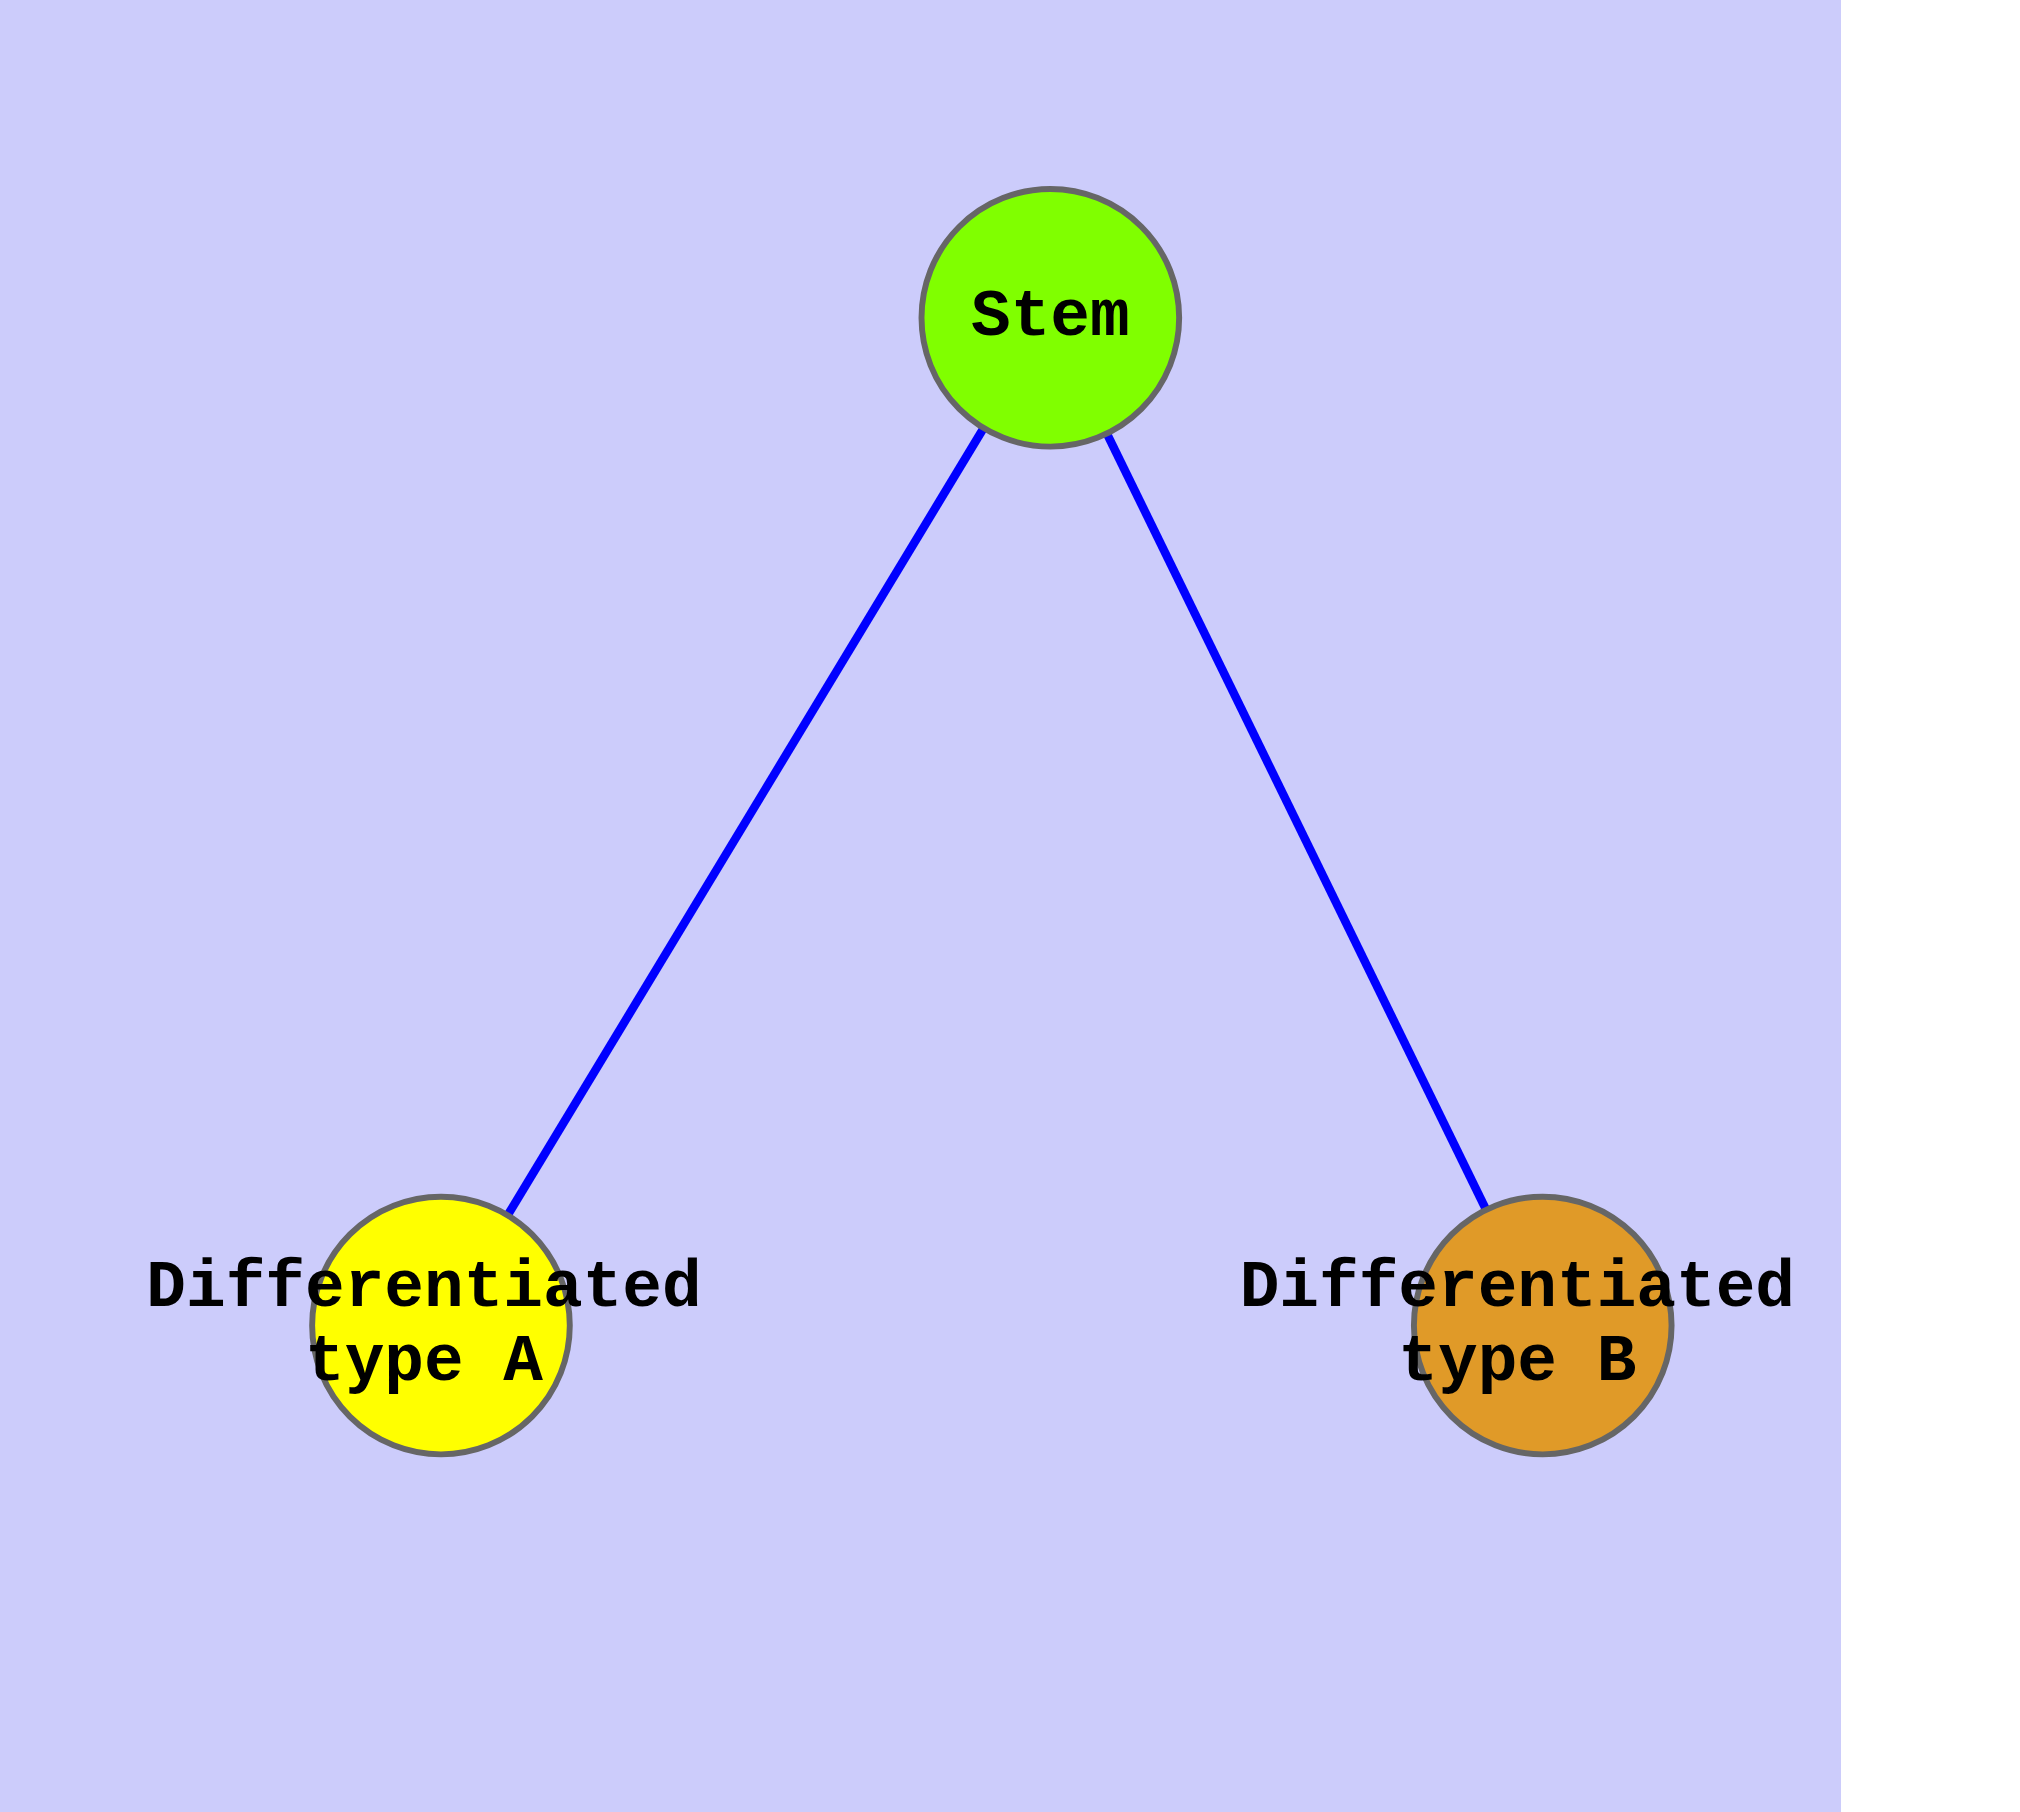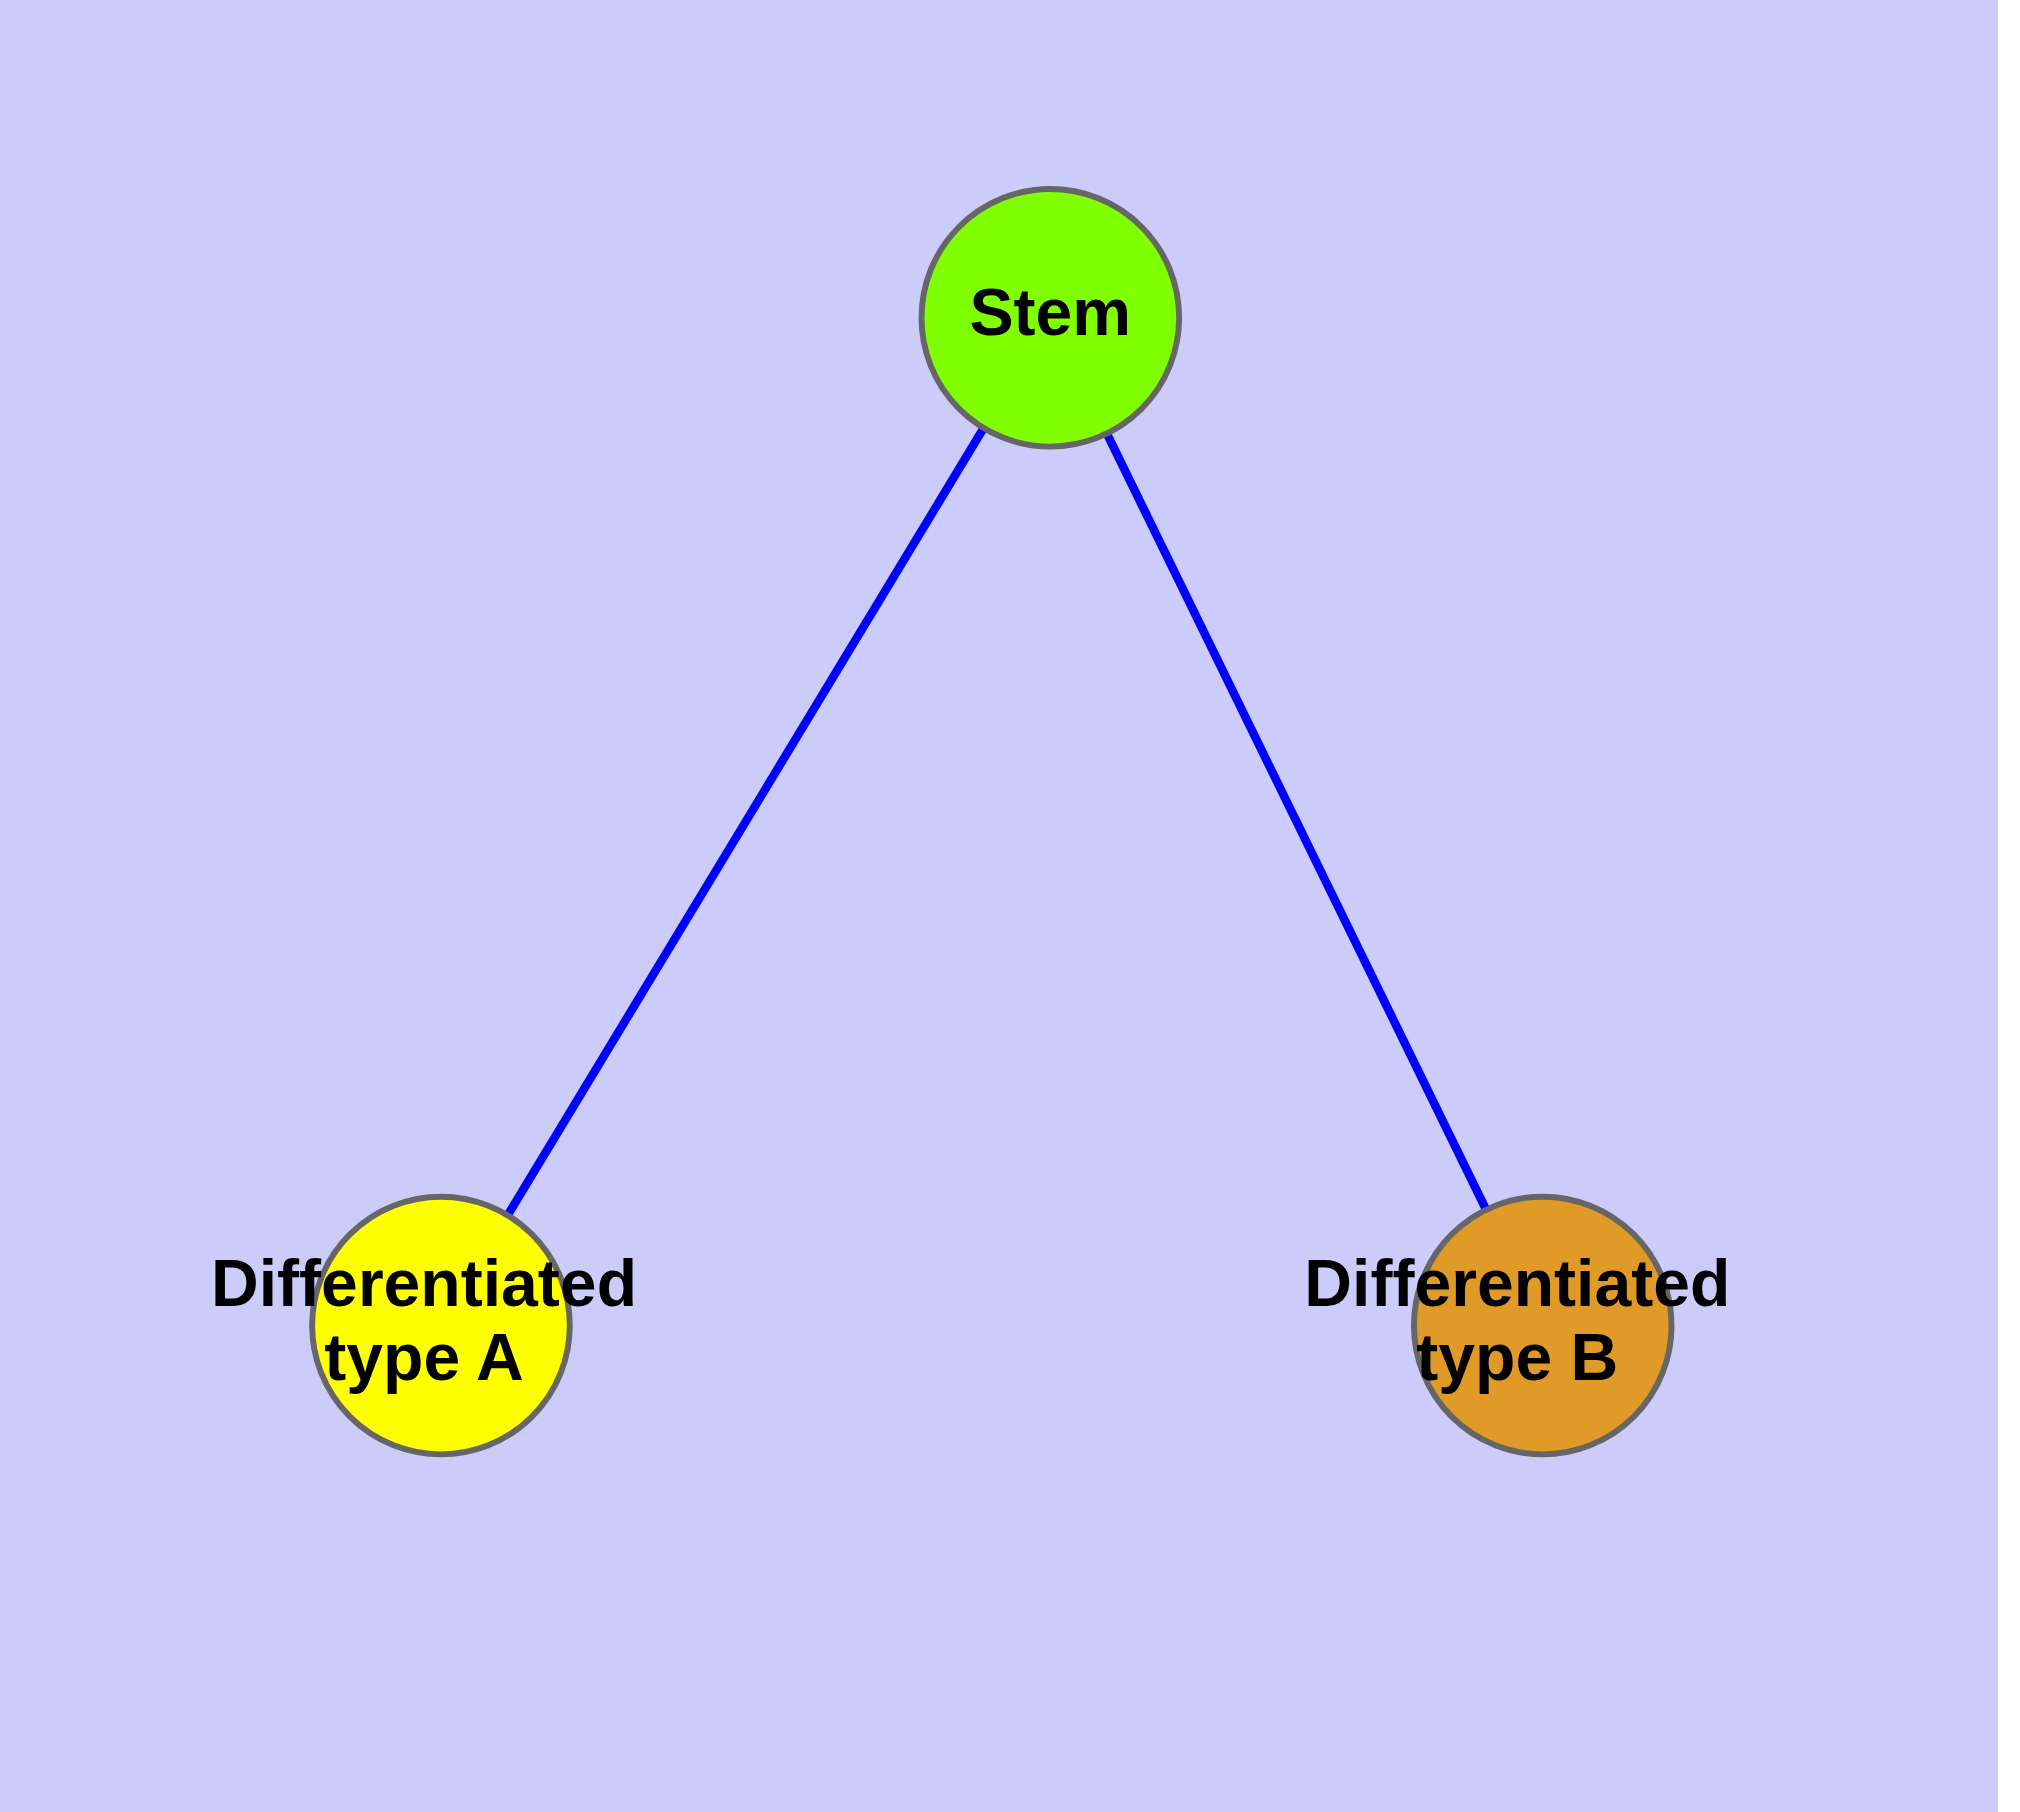--- a/index.html
+++ b/index.html
@@ -2,24 +2,25 @@
 <html style="font-size:13.6px"><head>
 <meta charset="utf-8">
 <style>
   html, body {
     margin: 0;
     padding: 0;
     background: #ffffff;
   }
   #canvas {
     position: relative;
-    width: 1998px;
+    width: 1825px;
     height: 1812px;
     overflow: hidden;
-    font-family: Liberation Sans, sans-serif;
+    font-family: Liberation Mono, monospace;
+    padding-left: 16px;
   }
   #graph-svg {
     position: absolute;
     top: 0;
     left: 0;
     width: 2021px;
     height: 1812px;
     display: block;
   }
   .node-label {

